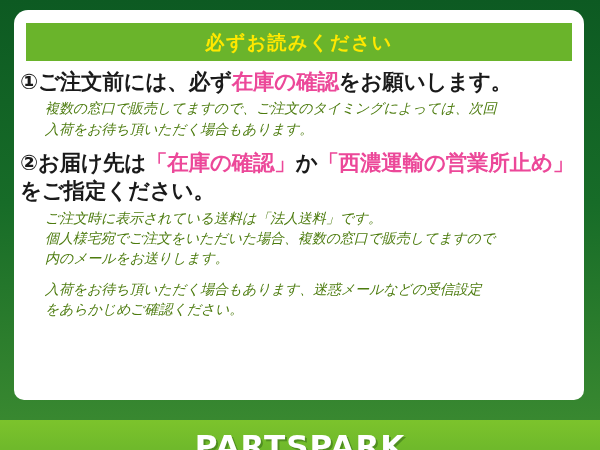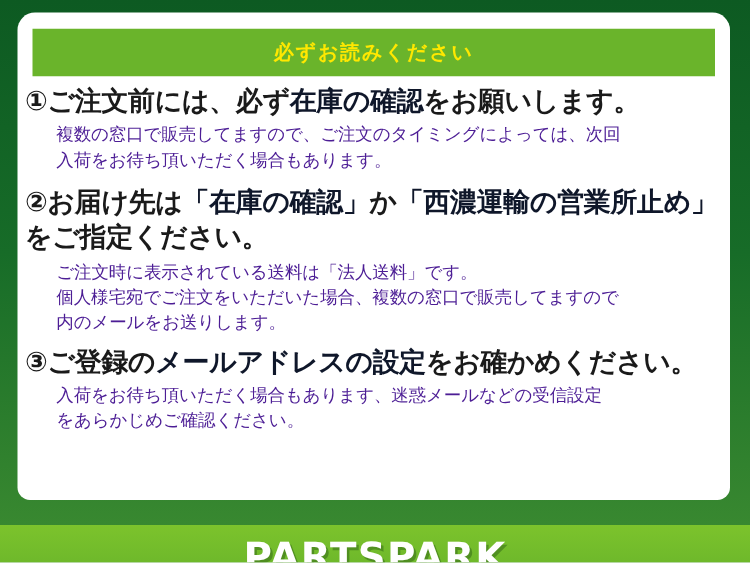--- a/index.html
+++ b/index.html
@@ -37,21 +37,21 @@
     top: 13px;
     width: 546px;
     height: 38px;
     background: #6ab42b;
     display: flex;
     align-items: center;
     justify-content: center;
   }
   .title-text {
     color: #ffe800;
-    font-size: 16px;
+    font-size: 19px;
     font-weight: bold;
     letter-spacing: 1.5px;
     line-height: 1;
     white-space: nowrap;
   }
   
   .items {
     position: absolute;
     left: 0;
     top: 58px;
@@ -65,29 +65,30 @@
   .item-head {
     font-size: 21.5px;
     font-weight: bold;
     color: #1a1a1a;
     line-height: 1.32;
     letter-spacing: -0.2px;
     white-space: normal;
     padding-left: 2px;
   }
   .item-head .hl {
-    color: #0f172a;
+    color: #ec4899;
   }
   .item-body {
     font-size: 14px;
-    color: #4c1d95;
+    color: #4d7c0f;
     line-height: 1.45;
     letter-spacing: -0.1px;
     padding-left: 27px;
     padding-top: 2px;
+    font-style: italic;
   }
   .item-body div {
     white-space: nowrap;
   }
   
   .item-1 { margin-bottom: 10px; }
   .item-2 { margin-bottom: 8px; }
   .item-3 { margin-bottom: 0; }
 
   
@@ -139,23 +140,20 @@
           <span>②</span><span>お届け先は</span><span class="hl">「在庫の確認」</span><span>か</span><span class="hl">「西濃運輸の営業所止め」</span><span>をご指定ください。</span>
         </div>
         <div class="item-body">
           <div>ご注文時に表示されている送料は「法人送料」です。</div>
           <div>個人様宅宛でご注文をいただいた場合、複数の窓口で販売してますので</div>
           <div>内のメールをお送りします。</div>
         </div>
       </div>
 
       <div class="item item-3">
-        <div class="item-head">
-          <span>③</span><span>ご登録の</span><span class="hl">メールアドレスの設定</span><span>をお確かめください。</span>
-        </div>
         <div class="item-body">
           <div>入荷をお待ち頂いただく場合もあります、迷惑メールなどの受信設定</div>
           <div>をあらかじめご確認ください。</div>
         </div>
       </div>
 
     </div>
   </div>
 
   <div class="footer">

